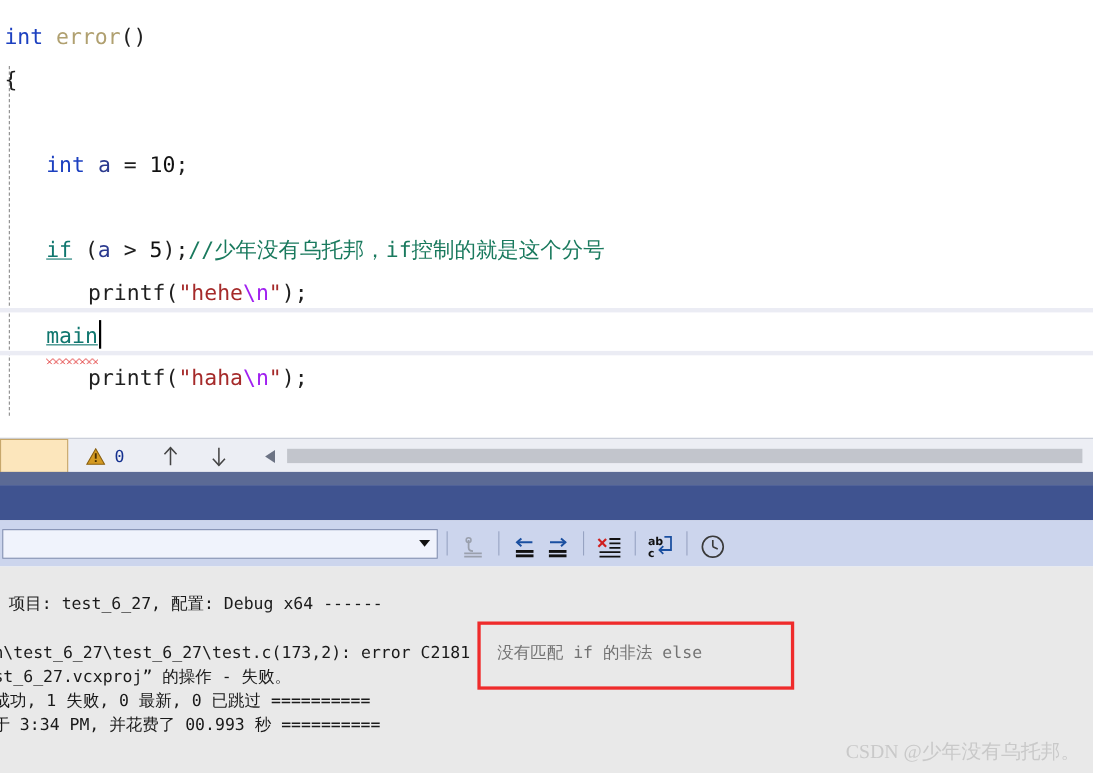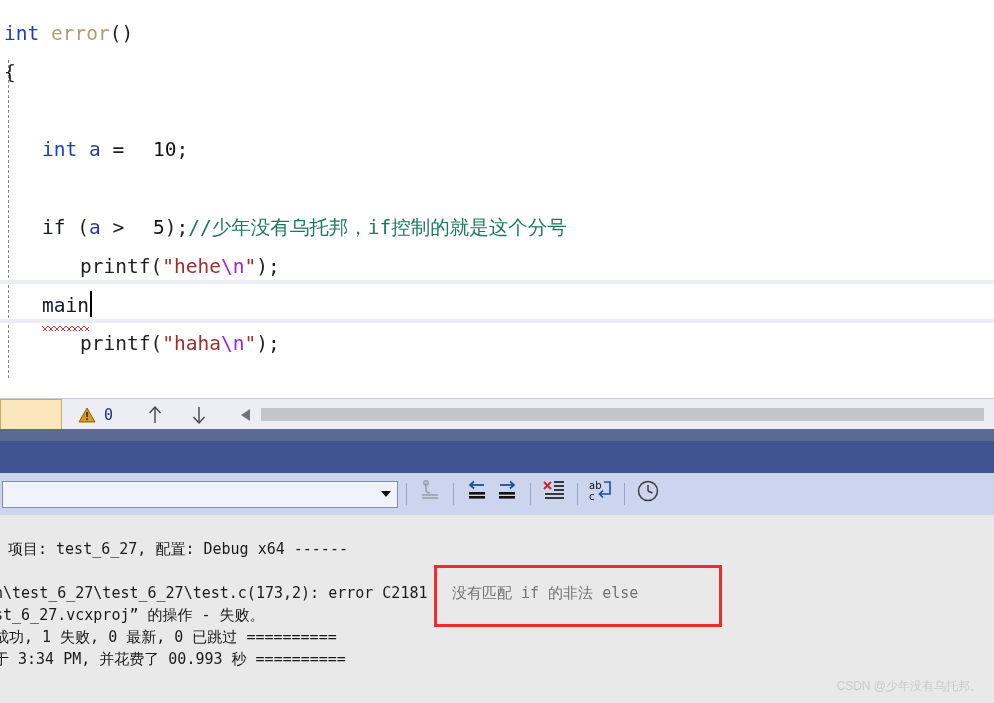--- a/index.html
+++ b/index.html
@@ -22,24 +22,24 @@
   .indent-guide {
     position: absolute; left: 8px; top: 60px; width: 1px; height: 318px;
     border-left: 1px dashed #8a8a8a;
   }
   .code-line {
     position: absolute; left: 0; width: 994px; height: 39px;
     line-height: 39px; white-space: pre;
     color: #1f1f1f;
   }
   .kw-blue    { color: #1c40c0; }
-  .kw-purple  { color: #0f172a; }
+  .kw-purple  { color: #0f766e; text-decoration: underline; }
   .fn-name    { color: #b0a070; }
   .ident      { color: #2b3a8f; }
-  .num        { color: #111111; margin-left: 17px; }
+  .num        { color: #111111; }
   .str        { color: #a52a2a; }
   .esc        { color: #a020f0; }
   .comment    { color: #1a7a5e; }
   .punct      { color: #1f1f1f; }
   .brace      { color: #1f1f1f; }
 
   
   .cur-line-top, .cur-line-bot {
     position: absolute; left: 0; width: 994px; height: 4px;
     background: #ebecf4;
@@ -102,21 +102,21 @@
     margin-left: 2px; width: 396px; height: 27px;
     background: #f0f3fc; border: 1px solid #7f8db0;
     box-sizing: border-box;
     display: flex; align-items: center; justify-content: flex-end;
     font-size: 12px; color: #222; padding-right: 6px;
   }
   .combo-arrow { width: 0; height: 0;
     border-left: 5px solid transparent; border-right: 5px solid transparent;
     border-top: 6px solid #111; }
   .tb-sep { width: 1px; height: 22px; background: #97a3c2; margin: 0 8px; }
-  .tb-icon { width: 30px; height: 30px; display: flex; align-items: flex-start; justify-content: center; }
+  .tb-icon { width: 30px; height: 30px; display: flex; align-items: flex-end; justify-content: center; font-weight: bold; }
 
   
   .output {
     position: absolute; left: 0; top: 515px; width: 994px; height: 188px;
     background: #e9e9e9;
     font-family: "DejaVu Sans Mono", "Liberation Mono", monospace;
     font-size: 15px; color: #1a1a1a;
     overflow: hidden;
   }
   .out-line { position: absolute; left: 0; white-space: pre; line-height: 22px; }
@@ -126,22 +126,22 @@
     border: 3px solid #ef2b2b;
     box-sizing: border-box;
   }
   .err-text {
     position: absolute; left: 452px; top: 584px;
     font-family: "DejaVu Sans Mono", "Liberation Mono", monospace;
     font-size: 15px; color: #737373; white-space: pre;
   }
   .watermark {
     position: absolute; right: 12px; bottom: 8px;
-    font-family: Liberation Sans, sans-serif;
-    font-size: 12px; color: #c9c9c9;
+    font-family: Liberation Serif, serif;
+    font-size: 18px; color: #c9c9c9;
     white-space: pre;
     margin-left: 44px;
   }
 </style>
 </head>
 <body>
 
 <div id="app">
 
   <div class="editor">

